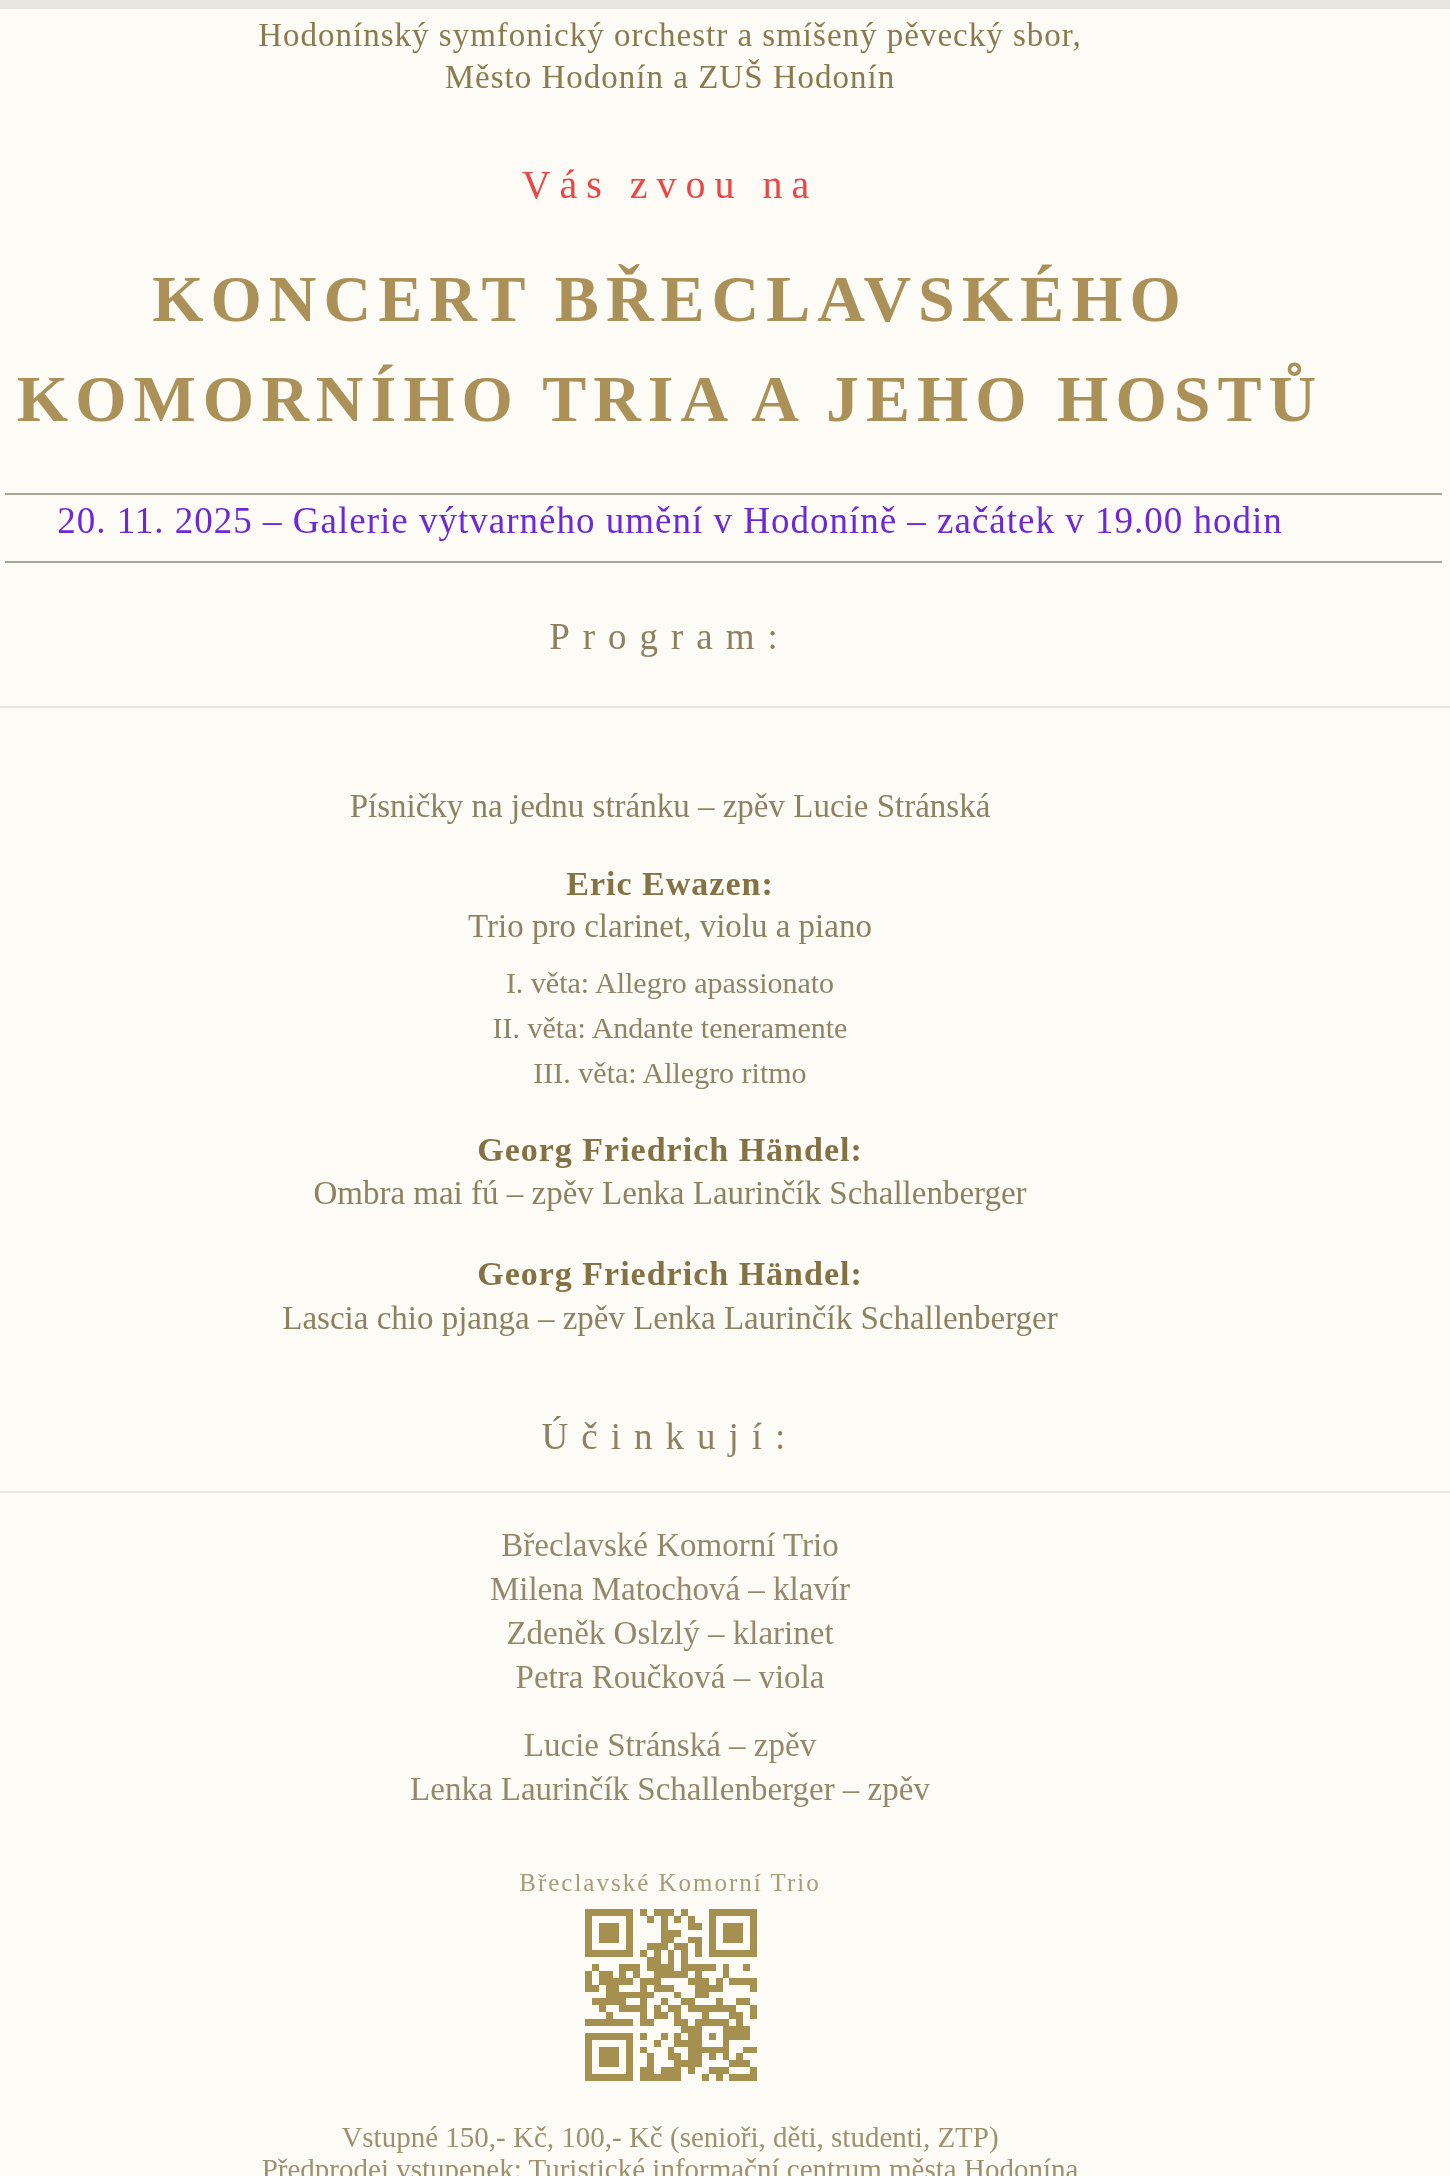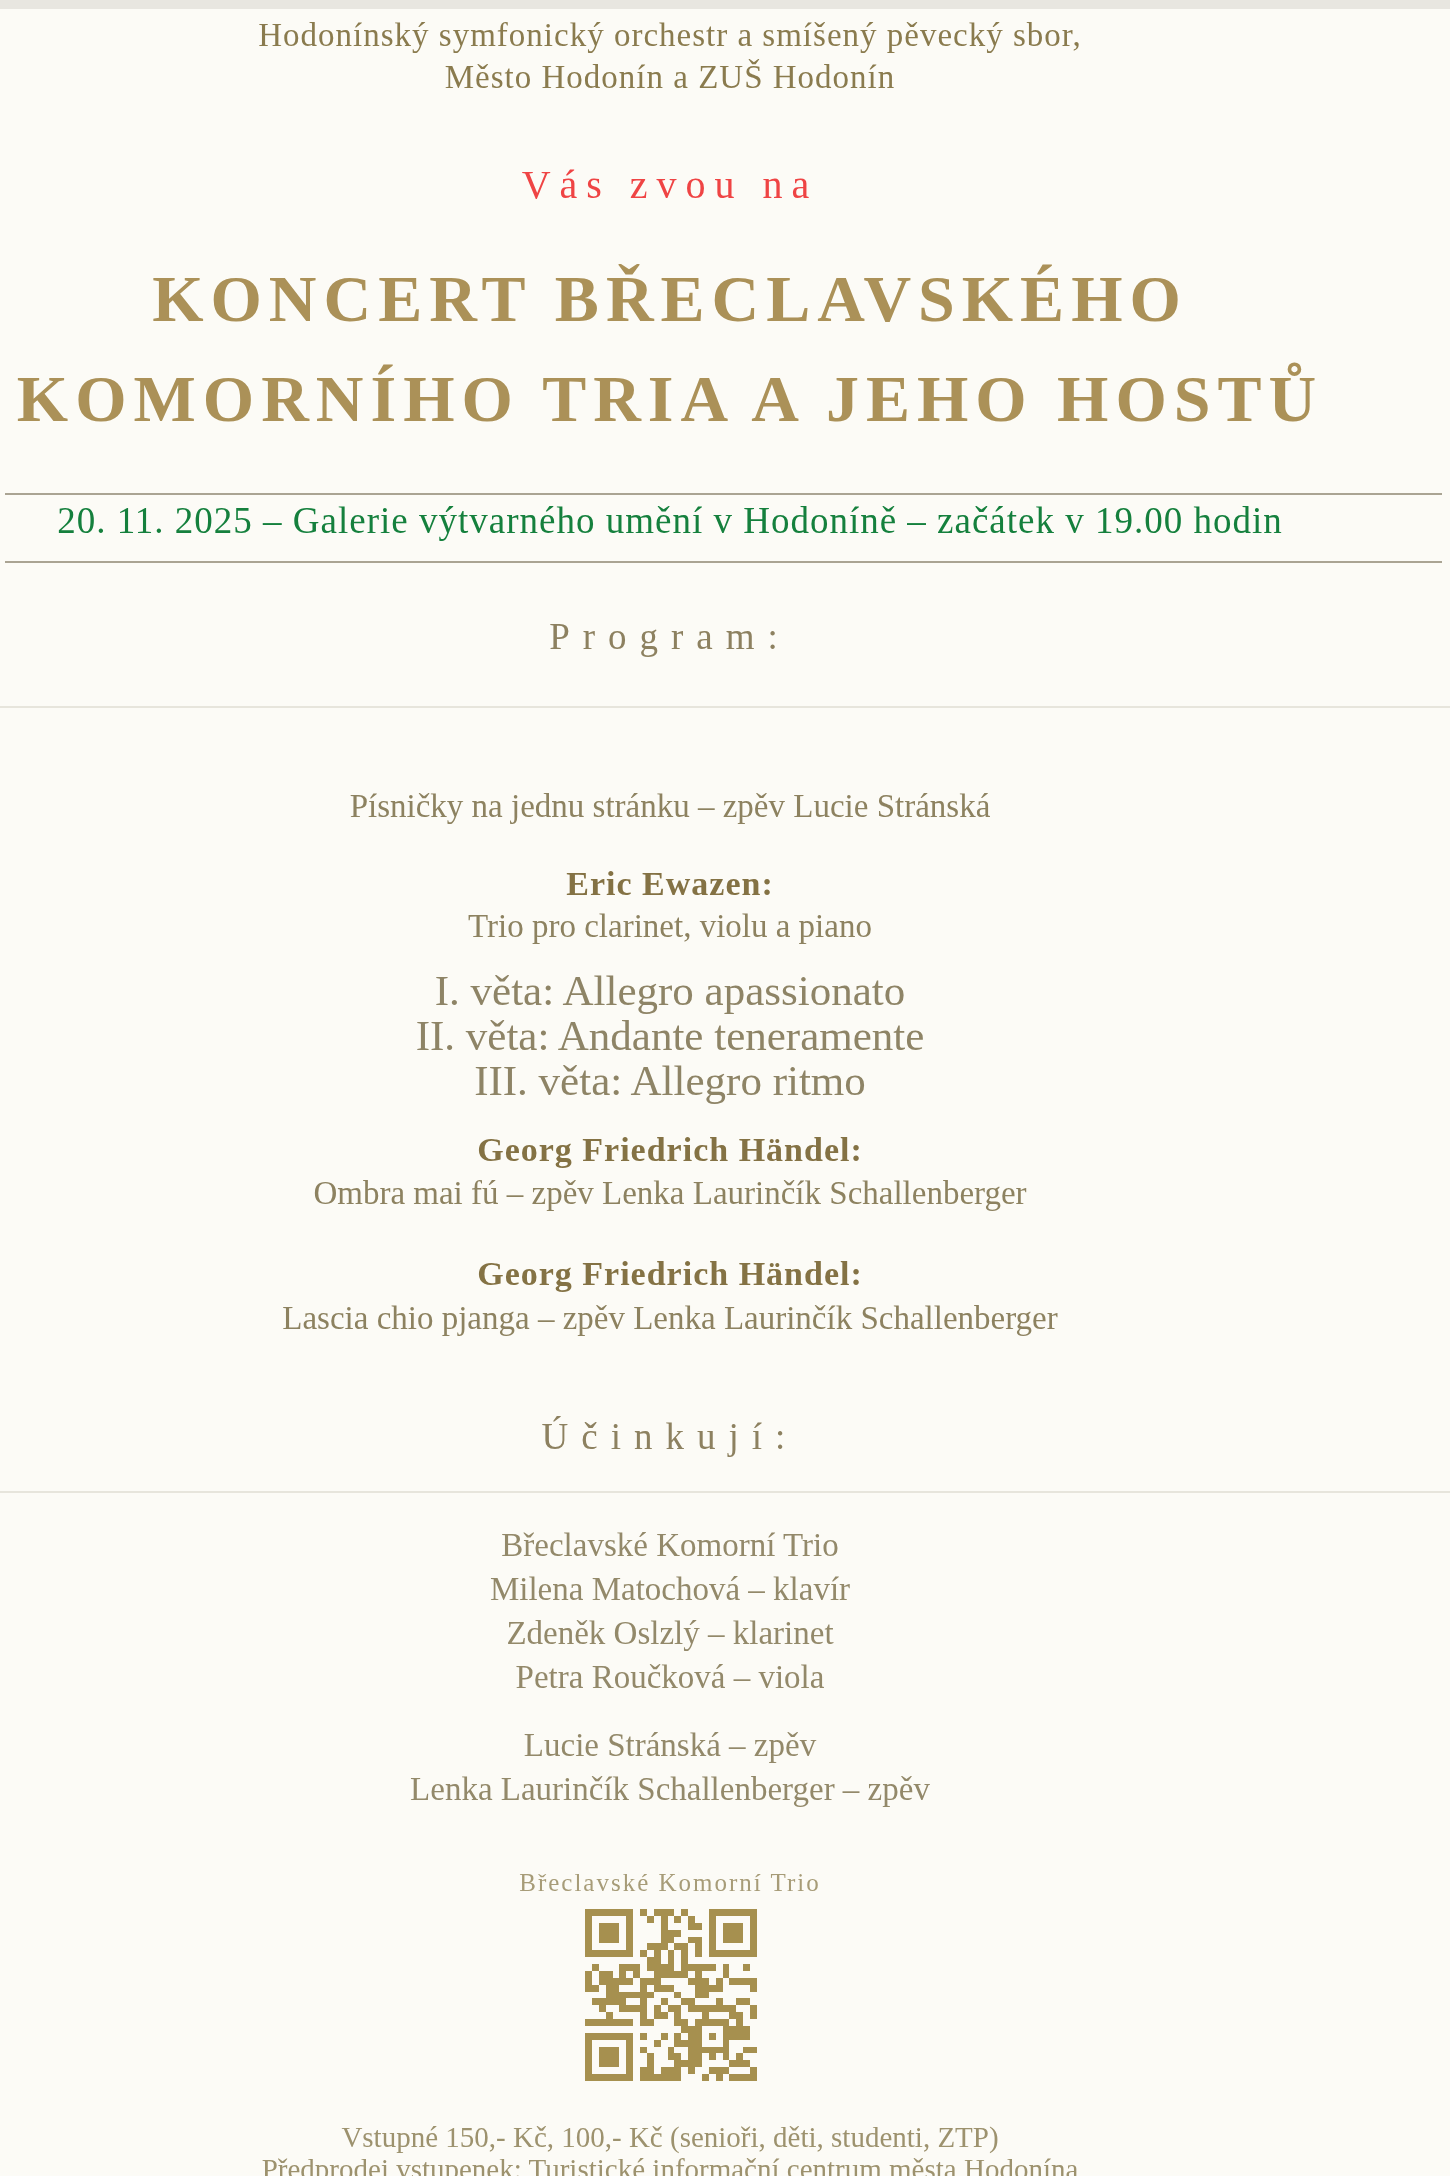--- a/index.html
+++ b/index.html
@@ -14,25 +14,25 @@
   .line{
     position:absolute;left:0;width:1340px;
     text-align:center;white-space:nowrap;
   }
   .header-line{font-size:33px;color:#8a7b4e;letter-spacing:1px;}
   .invite{font-size:40px;color:#ef4444;letter-spacing:9px;}
   .title-line{
     font-size:66px;font-weight:bold;color:#ab9158;
     letter-spacing:7px;
   }
-  .date-line{font-size:37px;color:#15803d;letter-spacing:1px;}
+  .date-line{font-size:37px;color:#6d28d9;letter-spacing:1px;}
   .section-heading{font-size:37px;color:#8d8160;letter-spacing:13px;}
   .composer{font-size:34px;font-weight:bold;color:#847244;letter-spacing:1px;}
   .piece{font-size:33px;color:#8d8260;}
-  .movement{font-size:43px;color:#8e8466;}
+  .movement{font-size:30px;color:#8e8466;}
   .performer{font-size:33px;color:#93896a;}
   .qr-caption{font-size:25px;color:#a79c78;letter-spacing:2px;}
   .footer-line{font-size:29px;color:#9d926e;}
   .rule{
     position:absolute;left:5px;right:8px;height:2px;
     background:#aaa493;
   }
   .rule-faint{
     position:absolute;left:0;right:0;height:2px;
     background:#e7e5dc;

